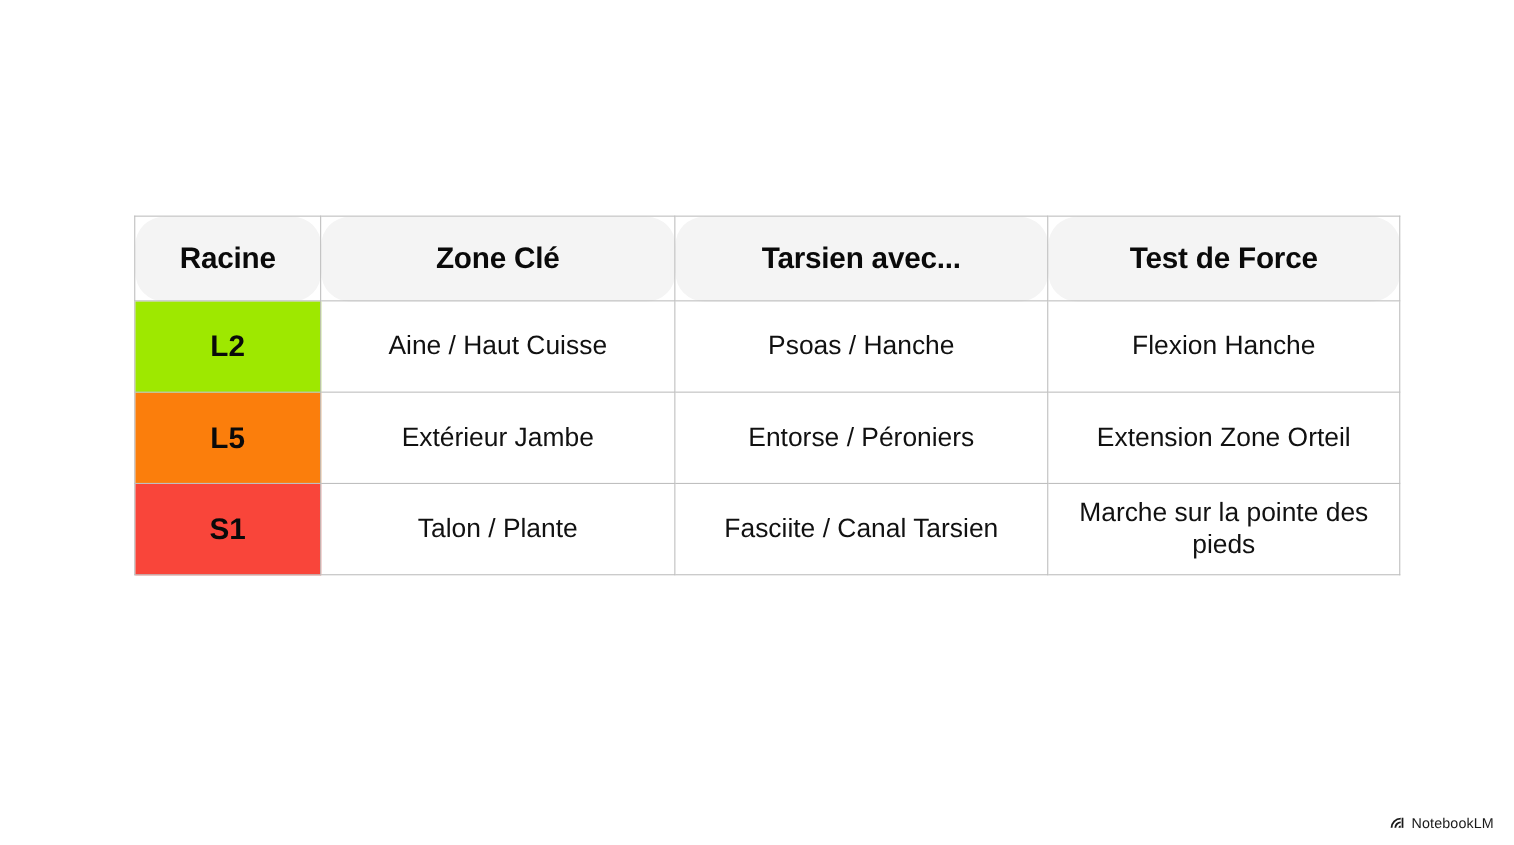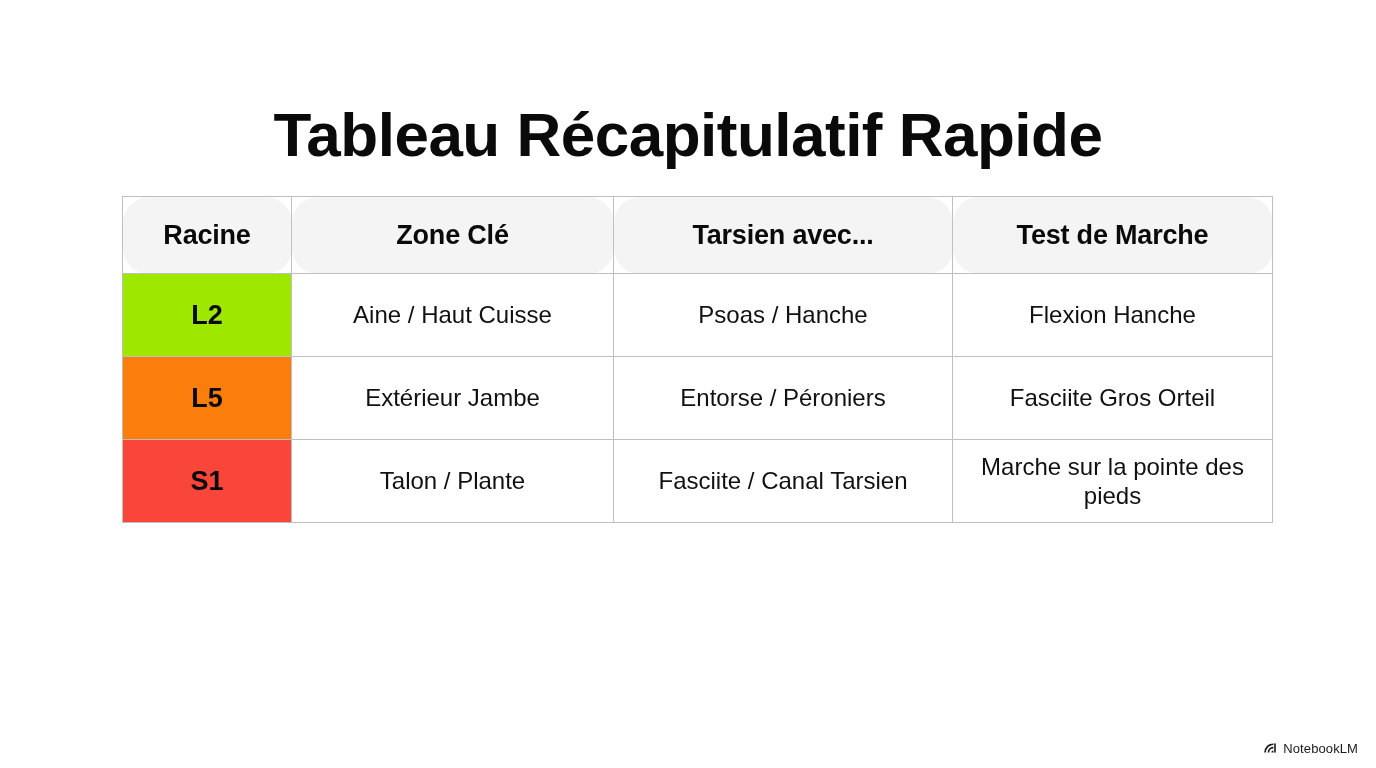--- a/index.html
+++ b/index.html
@@ -108,54 +108,53 @@
     display: block;
     width: 16px;
     height: 16px;
   }
 </style>
 </head>
 <body style="background: rgb(255, 255, 255);">
 
 <div class="slide">
 
-  <h1 class="title">Tableau Récapitulatif Rapide</h1>
 
   <div class="table-wrap">
     <table class="recap">
       <colgroup>
         <col class="c-root">
         <col class="c-zone">
         <col class="c-conf">
         <col class="c-test">
       </colgroup>
       <thead>
         <tr>
           <th>Racine</th>
           <th>Zone Clé</th>
           <th>Tarsien avec...</th>
-          <th>Test de Marche</th>
+          <th>Test de Force</th>
         </tr>
       </thead>
       <tbody>
 
         <tr>
           <td class="root-cell" style="background-color: rgb(158, 232, 0);">L2</td>
           <td>Aine / Haut Cuisse</td>
           <td>Psoas / Hanche</td>
           <td>Flexion Hanche</td>
         </tr>
 
 
 
         <tr>
           <td class="root-cell" style="background-color: rgb(251, 126, 12);">L5</td>
           <td>Extérieur Jambe</td>
           <td>Entorse / Péroniers</td>
-          <td>Fasciite Gros Orteil</td>
+          <td>Extension Zone Orteil</td>
         </tr>
 
         <tr>
           <td class="root-cell" style="background-color: rgb(249, 69, 58);">S1</td>
           <td>Talon / Plante</td>
           <td>Fasciite / Canal Tarsien</td>
           <td>Marche sur la pointe des pieds</td>
         </tr>
 
       </tbody>

